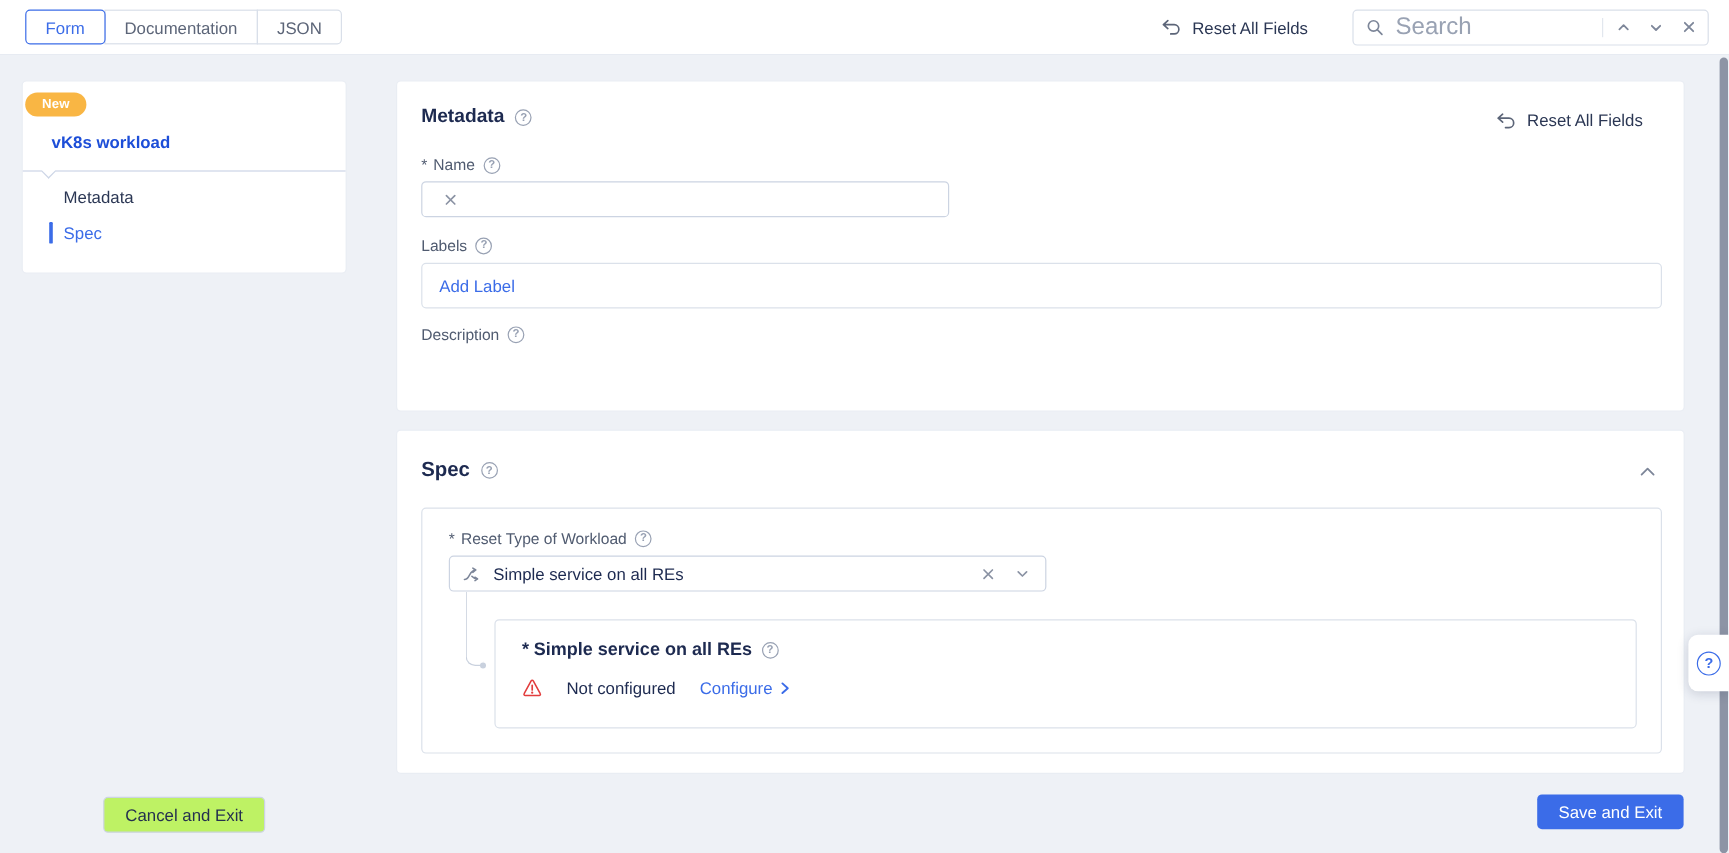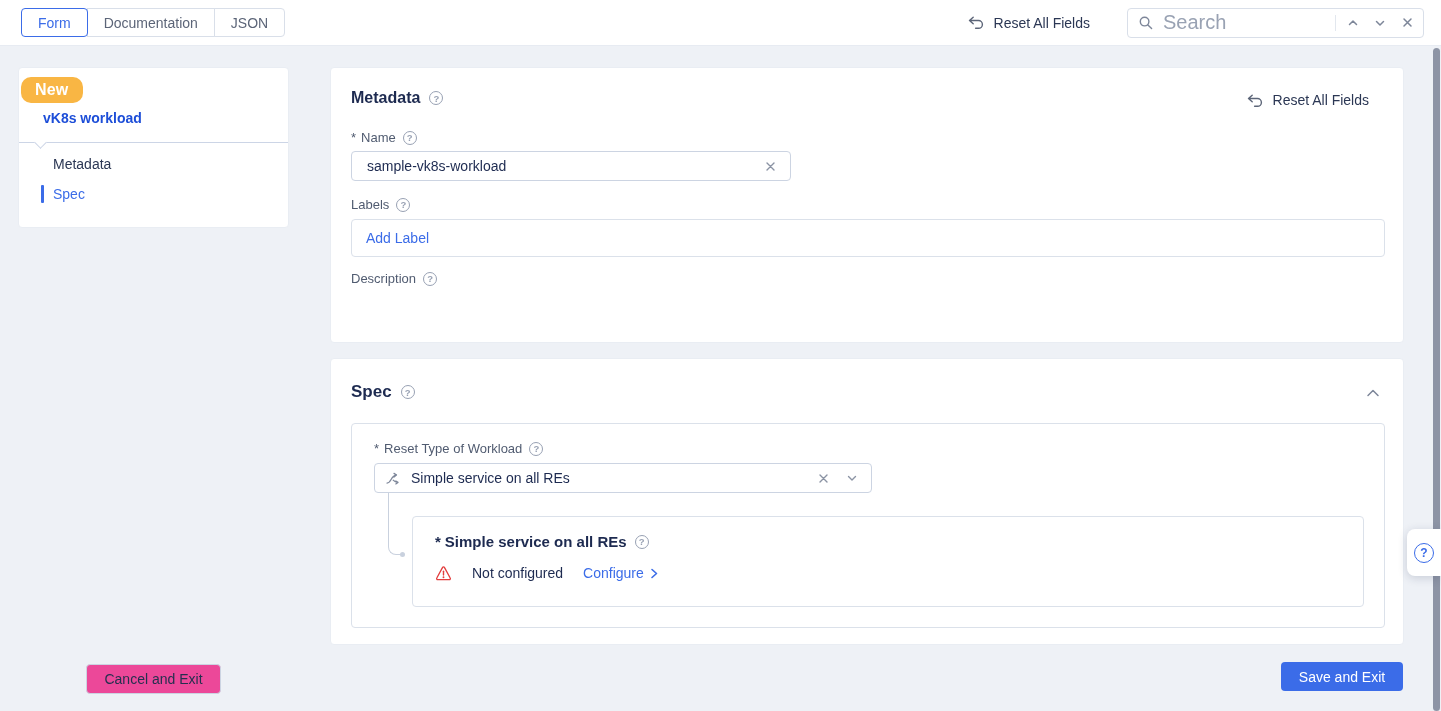--- a/index.html
+++ b/index.html
@@ -27,21 +27,21 @@
     font-family:"Liberation Sans",sans-serif;background:transparent}
   input::placeholder{color:#99a2b3}
   .search-sep{width:1px;height:16px;background:#e2e7ee}
   .icon-btn{display:flex;align-items:center;justify-content:center;width:20px;height:20px;cursor:pointer;flex:none}
 
   
   .card{position:absolute;background:#fff;border:1px solid #e9edf3;border-radius:4px}
 
   
   .sidebar-card{left:18px;top:67px;width:271px;height:161px}
-  .badge{position:absolute;left:2px;top:9px;background:var(--badge);color:#fff;font-size:16px;
+  .badge{position:absolute;left:2px;top:9px;background:var(--badge);color:#fff;font-size:11px;
     font-weight:700;padding:4px 14px;border-radius:10px;letter-spacing:.2px}
   .sidebar-title{position:absolute;left:24px;top:42px;font-size:14px;font-weight:700;color:#1d4ed8}
   .sidebar-divider{position:absolute;left:0;right:0;top:74px;height:1px;background:#ccd5e6}
   .notch{position:absolute;left:17px;top:70px;width:9px;height:9px;background:#fff;
     border-right:1px solid #ccd5e6;border-bottom:1px solid #ccd5e6;transform:rotate(45deg)}
   .side-item{position:absolute;left:34px;font-size:14px;color:#2b3754;cursor:pointer;line-height:16px}
   .side-item.active{color:var(--accent)}
   .side-bar{position:absolute;left:22px;top:117px;width:3px;height:18px;background:var(--accent);border-radius:1px}
 
   
@@ -85,21 +85,21 @@
   .nested-box{position:absolute;left:60px;top:92px;width:952px;height:91px;
     border:1px solid #dbe1ea;border-radius:4px}
   .n-title{position:absolute;left:22px;top:16px;display:flex;align-items:center;gap:8px;
     font-size:15px;font-weight:700;color:#1d2a50}
   .n-title .req{margin-right:-4px}
   .n-status{position:absolute;left:22px;top:48px;display:flex;align-items:center;gap:20px;font-size:14px;color:#1d2a50}
   .configure{display:flex;align-items:center;gap:4px;margin-left:0}
 
   
   .btn{display:flex;align-items:center;justify-content:center;font-size:14px;border-radius:4px;cursor:pointer}
-  .btn-cancel{position:absolute;left:86px;top:664px;width:135px;height:30px;background:#ec4899;
+  .btn-cancel{position:absolute;left:86px;top:664px;width:135px;height:30px;background:#bef264;
     border:1px solid #ccd4e2;color:#25304f}
   .btn-save{position:absolute;left:1281px;top:662px;width:122px;height:29px;background:var(--accent);color:#fff}
 
   
   .help-tab{position:absolute;left:1407px;top:529px;width:34px;height:47px;background:#fff;
     border-radius:8px 0 0 8px;box-shadow:0 2px 10px rgba(25,40,80,.18);display:flex;
     align-items:center;justify-content:center;cursor:pointer;z-index:3}
   .help-circle{width:20px;height:20px;border:1.6px solid var(--accent);border-radius:50%;
     color:var(--accent);display:flex;align-items:center;justify-content:center;font-size:12px;font-weight:700}
   .help-circle::after{content:"?"}
@@ -181,21 +181,20 @@
       </span>
       <span>Reset All Fields</span>
     </div>
 
     <div class="f-label lbl-name">
       <span class="req">*</span>
       <span>Name</span>
       <span class="qmark"></span>
     </div>
     <div class="input-box box-name">
-      <input value="sample-vk8s-workload" style="">
       <span class="icon-btn">
         <svg width="11" height="11" viewBox="0 0 11 11">
             <path d="M2 2 L9 9 M9 2 L2 9" stroke="#8b93a4" stroke-width="1.4" stroke-linecap="round"></path>
           </svg>
       </span>
     </div>
 
     <div class="f-label lbl-labels">
       <span>Labels</span>
       <span class="qmark"></span>

